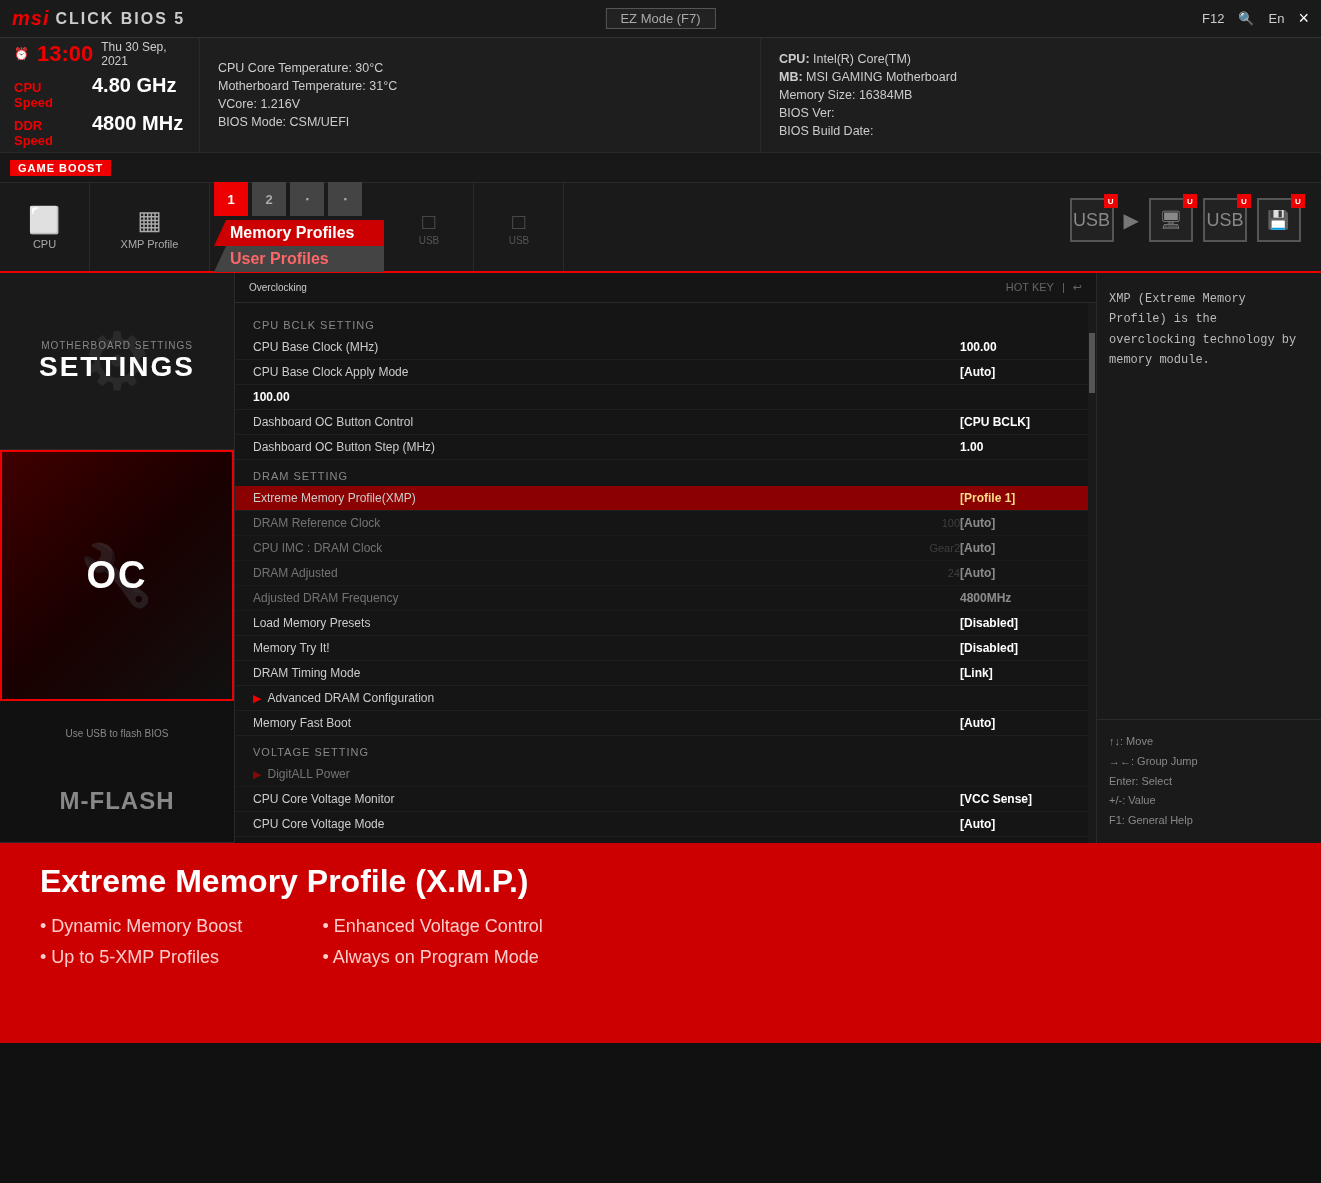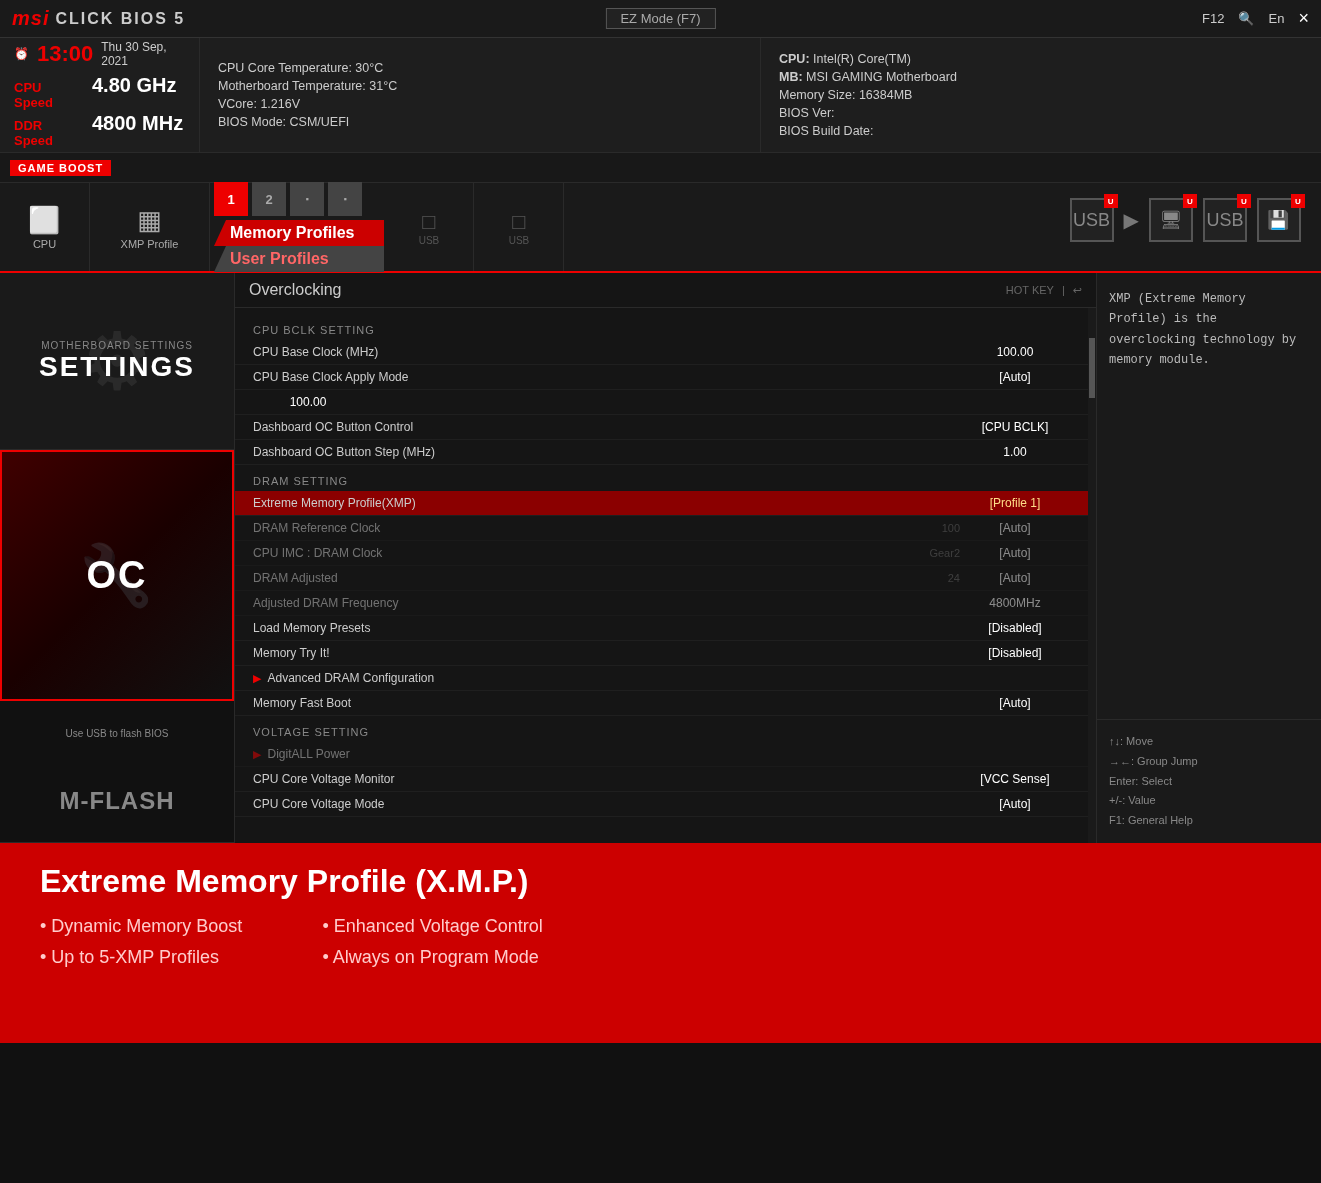--- a/index.html
+++ b/index.html
@@ -315,21 +315,21 @@
     }
     .panel-header {
       display: flex;
       align-items: center;
       justify-content: space-between;
       padding: 8px 14px;
       border-bottom: 1px solid #2a2a2a;
       color: #888;
       font-size: 12px;
     }
-    .panel-title { color: #ccc; font-size: 16px; }
+    .panel-title { color: #ccc; font-size: 10px; }
     .hotkey-row { display: flex; align-items: flex-start; gap: 8px; color: #666; font-size: 11px; }
 
     .settings-list {
       flex: 1;
       overflow-y: auto;
       padding: 6px 0;
     }
     .settings-list::-webkit-scrollbar { width: 8px; }
     .settings-list::-webkit-scrollbar-track { background: #1a1a1a; }
     .settings-list::-webkit-scrollbar-thumb { background: #444; }
@@ -353,21 +353,22 @@
     .setting-name {
       flex: 1;
       color: #ccc;
       font-size: 12px;
     }
     .setting-sub { color: #666; font-size: 11px; margin-left: 12px; }
     .setting-val {
       color: #fff;
       font-size: 12px;
       min-width: 110px;
-      text-align: center;
+      text-align: left;
+      font-weight: bold;
     }
     .setting-row.highlighted .setting-val { color: #ffdd88; }
     .arrow-marker { color: #e00; margin-right: 6px; font-size: 11px; }
 
     
     .scroll-track {
       width: 8px;
       background: #1a1a1a;
       position: relative;
     }
@@ -652,20 +653,24 @@
           </div>
           <div class="setting-row">
             <span class="setting-name">Load Memory Presets</span>
             <span class="setting-val">[Disabled]</span>
           </div>
           <div class="setting-row">
             <span class="setting-name">Memory Try It!</span>
             <span class="setting-val">[Disabled]</span>
           </div>
           <div class="setting-row">
+            <span class="setting-name">DRAM Timing Mode</span>
+            <span class="setting-val">[Link]</span>
+          </div>
+          <div class="setting-row">
             <span class="arrow-marker">▶</span>
             <span class="setting-name">Advanced DRAM Configuration</span>
             <span class="setting-val"></span>
           </div>
           <div class="setting-row">
             <span class="setting-name">Memory Fast Boot</span>
             <span class="setting-val">[Auto]</span>
           </div>
           <div class="section-header">Voltage Setting</div>
           <div class="setting-row dimmed">

